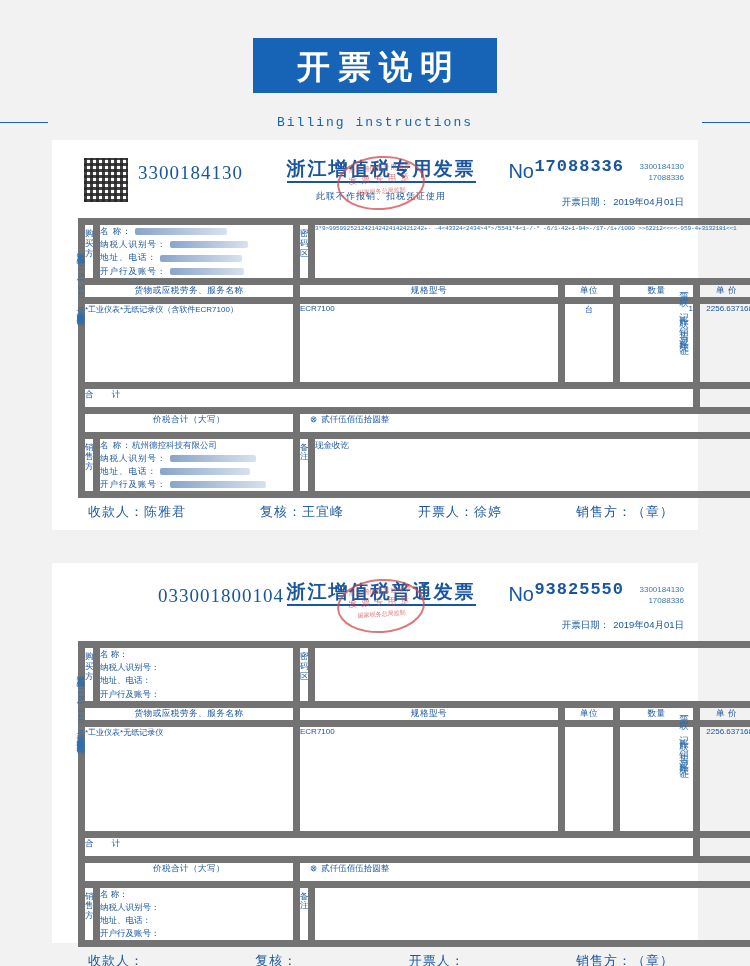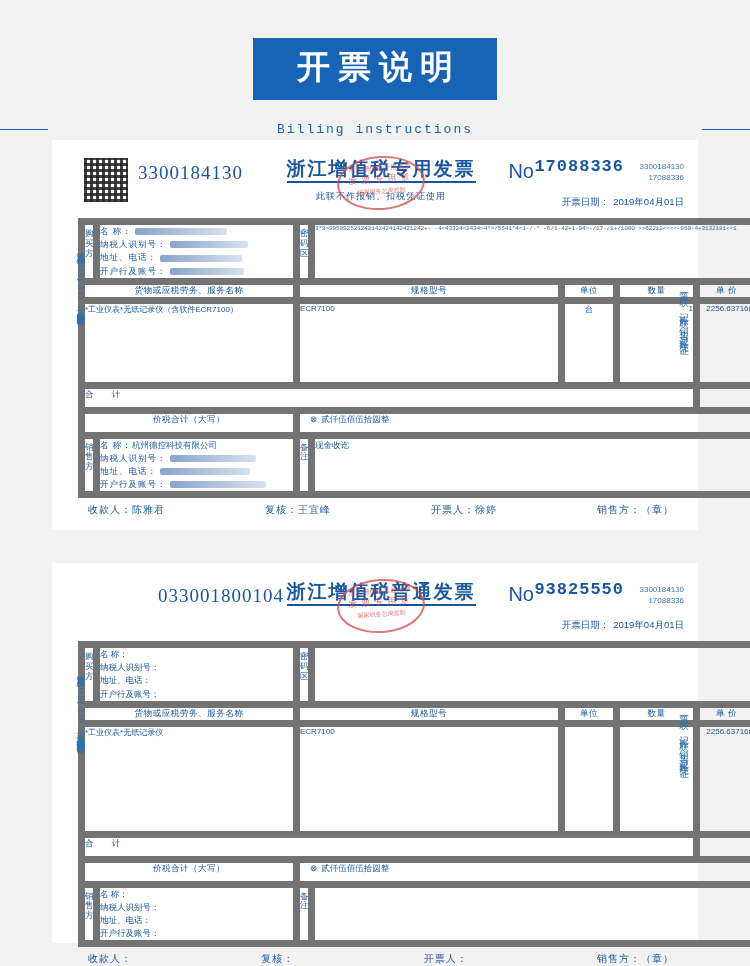--- a/index.html
+++ b/index.html
@@ -16,21 +16,21 @@
   .header{
     width:750px;padding-top:38px;text-align:center;
   }
   .header-box{
     display:inline-block;
     background:#1763b6;
     color:#ffffff;
     font-size:33px;
     letter-spacing:8px;
     font-weight:bold;
-    padding:10px 34px 15px 42px;
+    padding:10px 34px 8px 42px;
     line-height:1;
     border:2px solid #1763b6;
   }
   .header-sub{
     margin-top:22px;
     display:flex;align-items:center;justify-content:space-between;
     gap:10px;
     font-family:Liberation Mono, monospace;
   }
   .header-sub .line{
@@ -167,21 +167,21 @@
   .th{
     text-align:center;font-size:8.6px;padding:3px 0;letter-spacing:.5px;
   }
   .cell{font-size:8px;padding:3px 4px;height:78px;}
   .cell.r{text-align:right;}
   .cell.c{text-align:center;}
   .sumrow td{height:18px;font-size:8.5px;}
   .total-label{letter-spacing:8px;padding:3px 0;}
   .foot{
     display:flex;justify-content:space-between;
-    font-size:10px;color:#1a56a0;padding:5px 10px 0 10px;letter-spacing:1px;
+    font-size:13px;color:#1a56a0;padding:5px 10px 0 10px;letter-spacing:1px;
   }
   .ck{display:inline-block;margin-right:4px;}
   .hand{font-family:"Liberation Serif", serif;color:#2a63a5;}
 </style>
 </head>
 <body>
 
 <div class="page">
 
   <div class="header">

